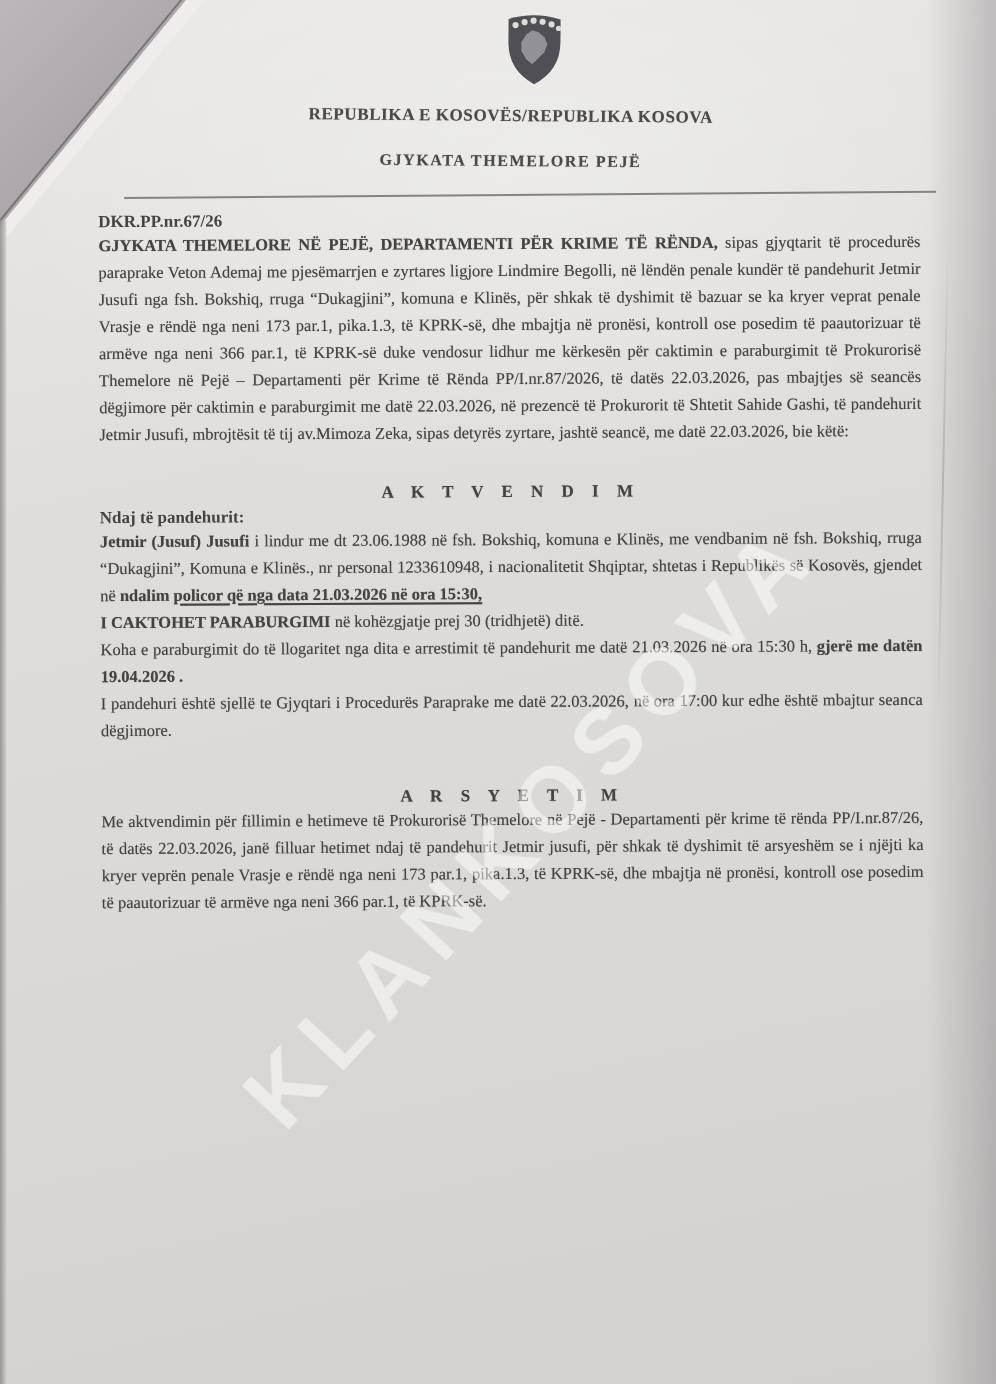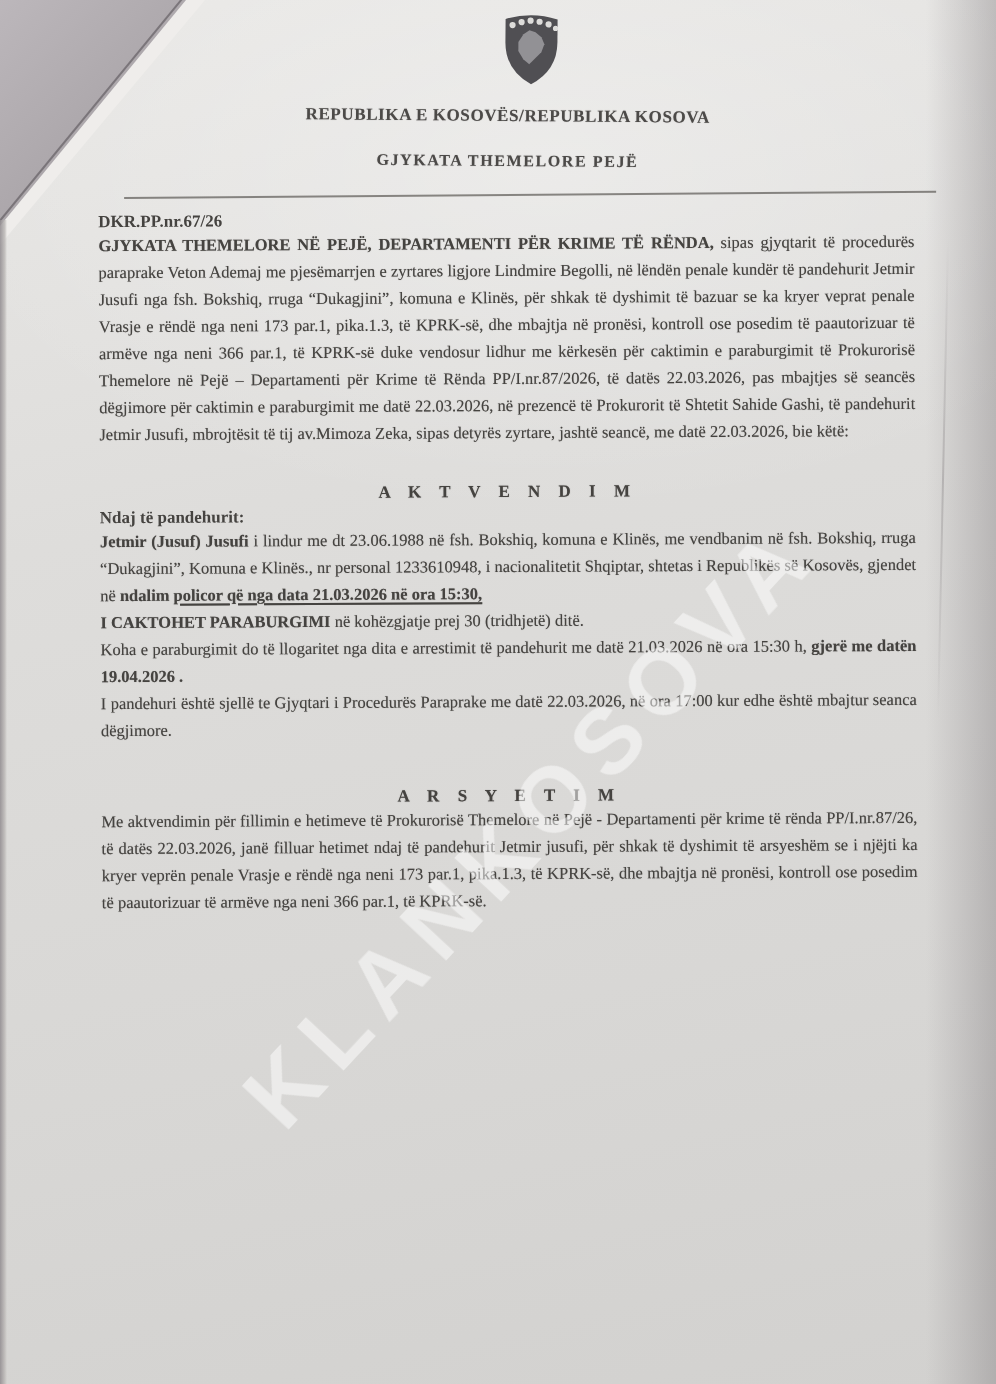--- a/index.html
+++ b/index.html
@@ -38,21 +38,21 @@
   .right-fold-shadow{
     position:absolute;right:0;top:0;bottom:0;width:70px;
     background:linear-gradient(to right,rgba(120,115,119,0),rgba(120,115,119,0.16) 45%,rgba(100,95,99,0.30));
   }
   .right-crease{
     position:absolute;right:52px;top:240px;height:480px;width:2px;
     background:linear-gradient(to bottom,rgba(110,105,108,0),rgba(110,105,108,0.30),rgba(110,105,108,0));
     transform:rotate(1.2deg);
   }
   .content{
-    position:absolute;left:0;top:0;right:16px;
+    position:absolute;left:0;top:0;right:10px;
     padding:8px 64px 0 100px;
     color:#454340;
   }
   .header-block{text-align:center;transform:rotate(0.5deg);}
   .emblem{display:inline-block;margin-left:46px;margin-top:2px;}
   .republic-line{
     margin-top:16px;font-size:17px;font-weight:bold;letter-spacing:0.6px;color:#4c4a48;
     text-shadow:0 0 1px rgba(76,74,72,0.45);
   }
   .court-line{

